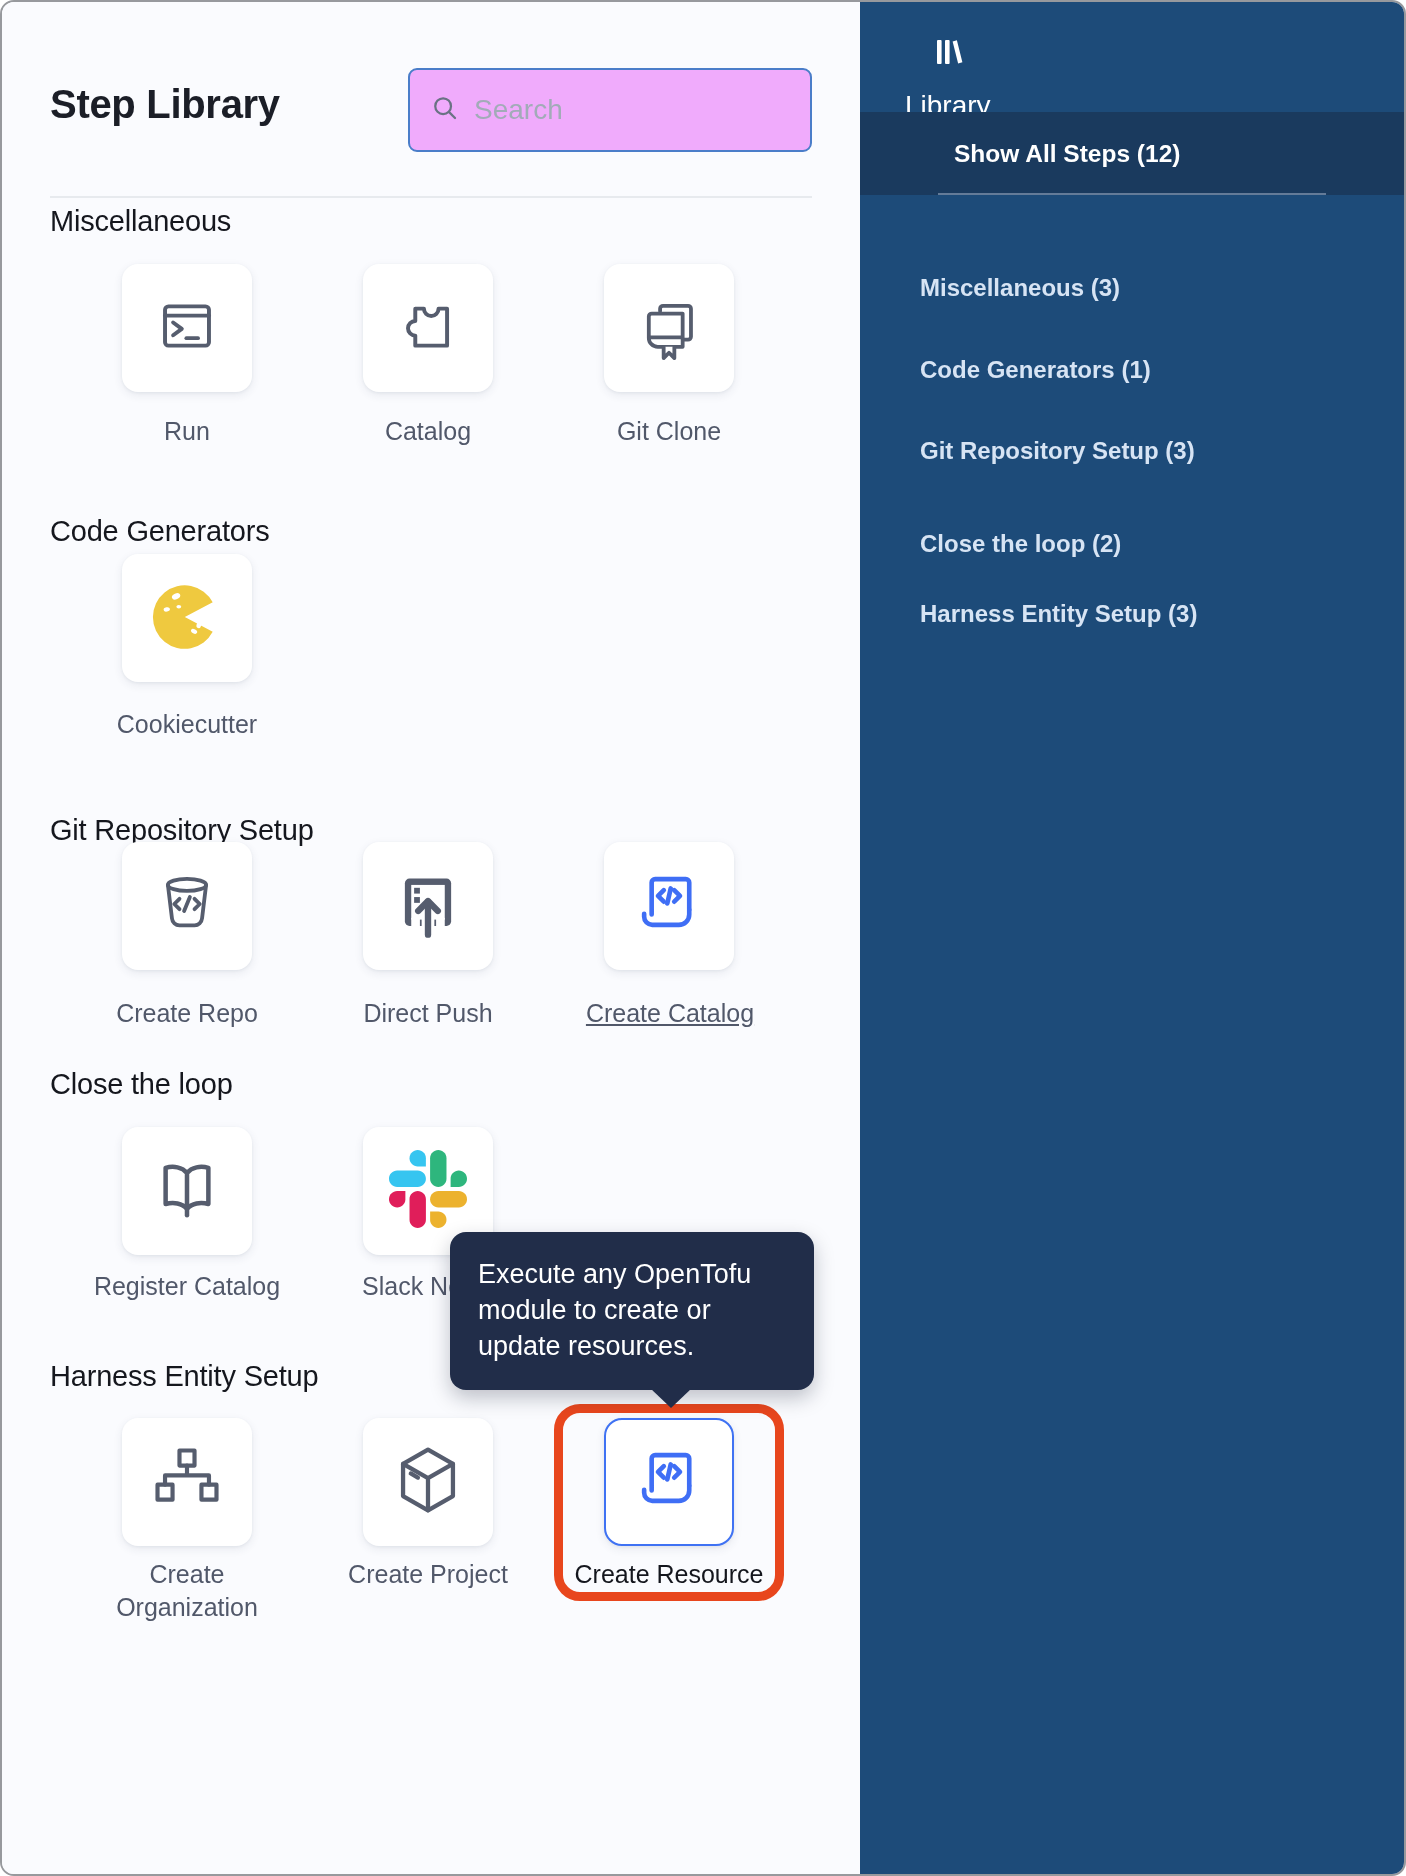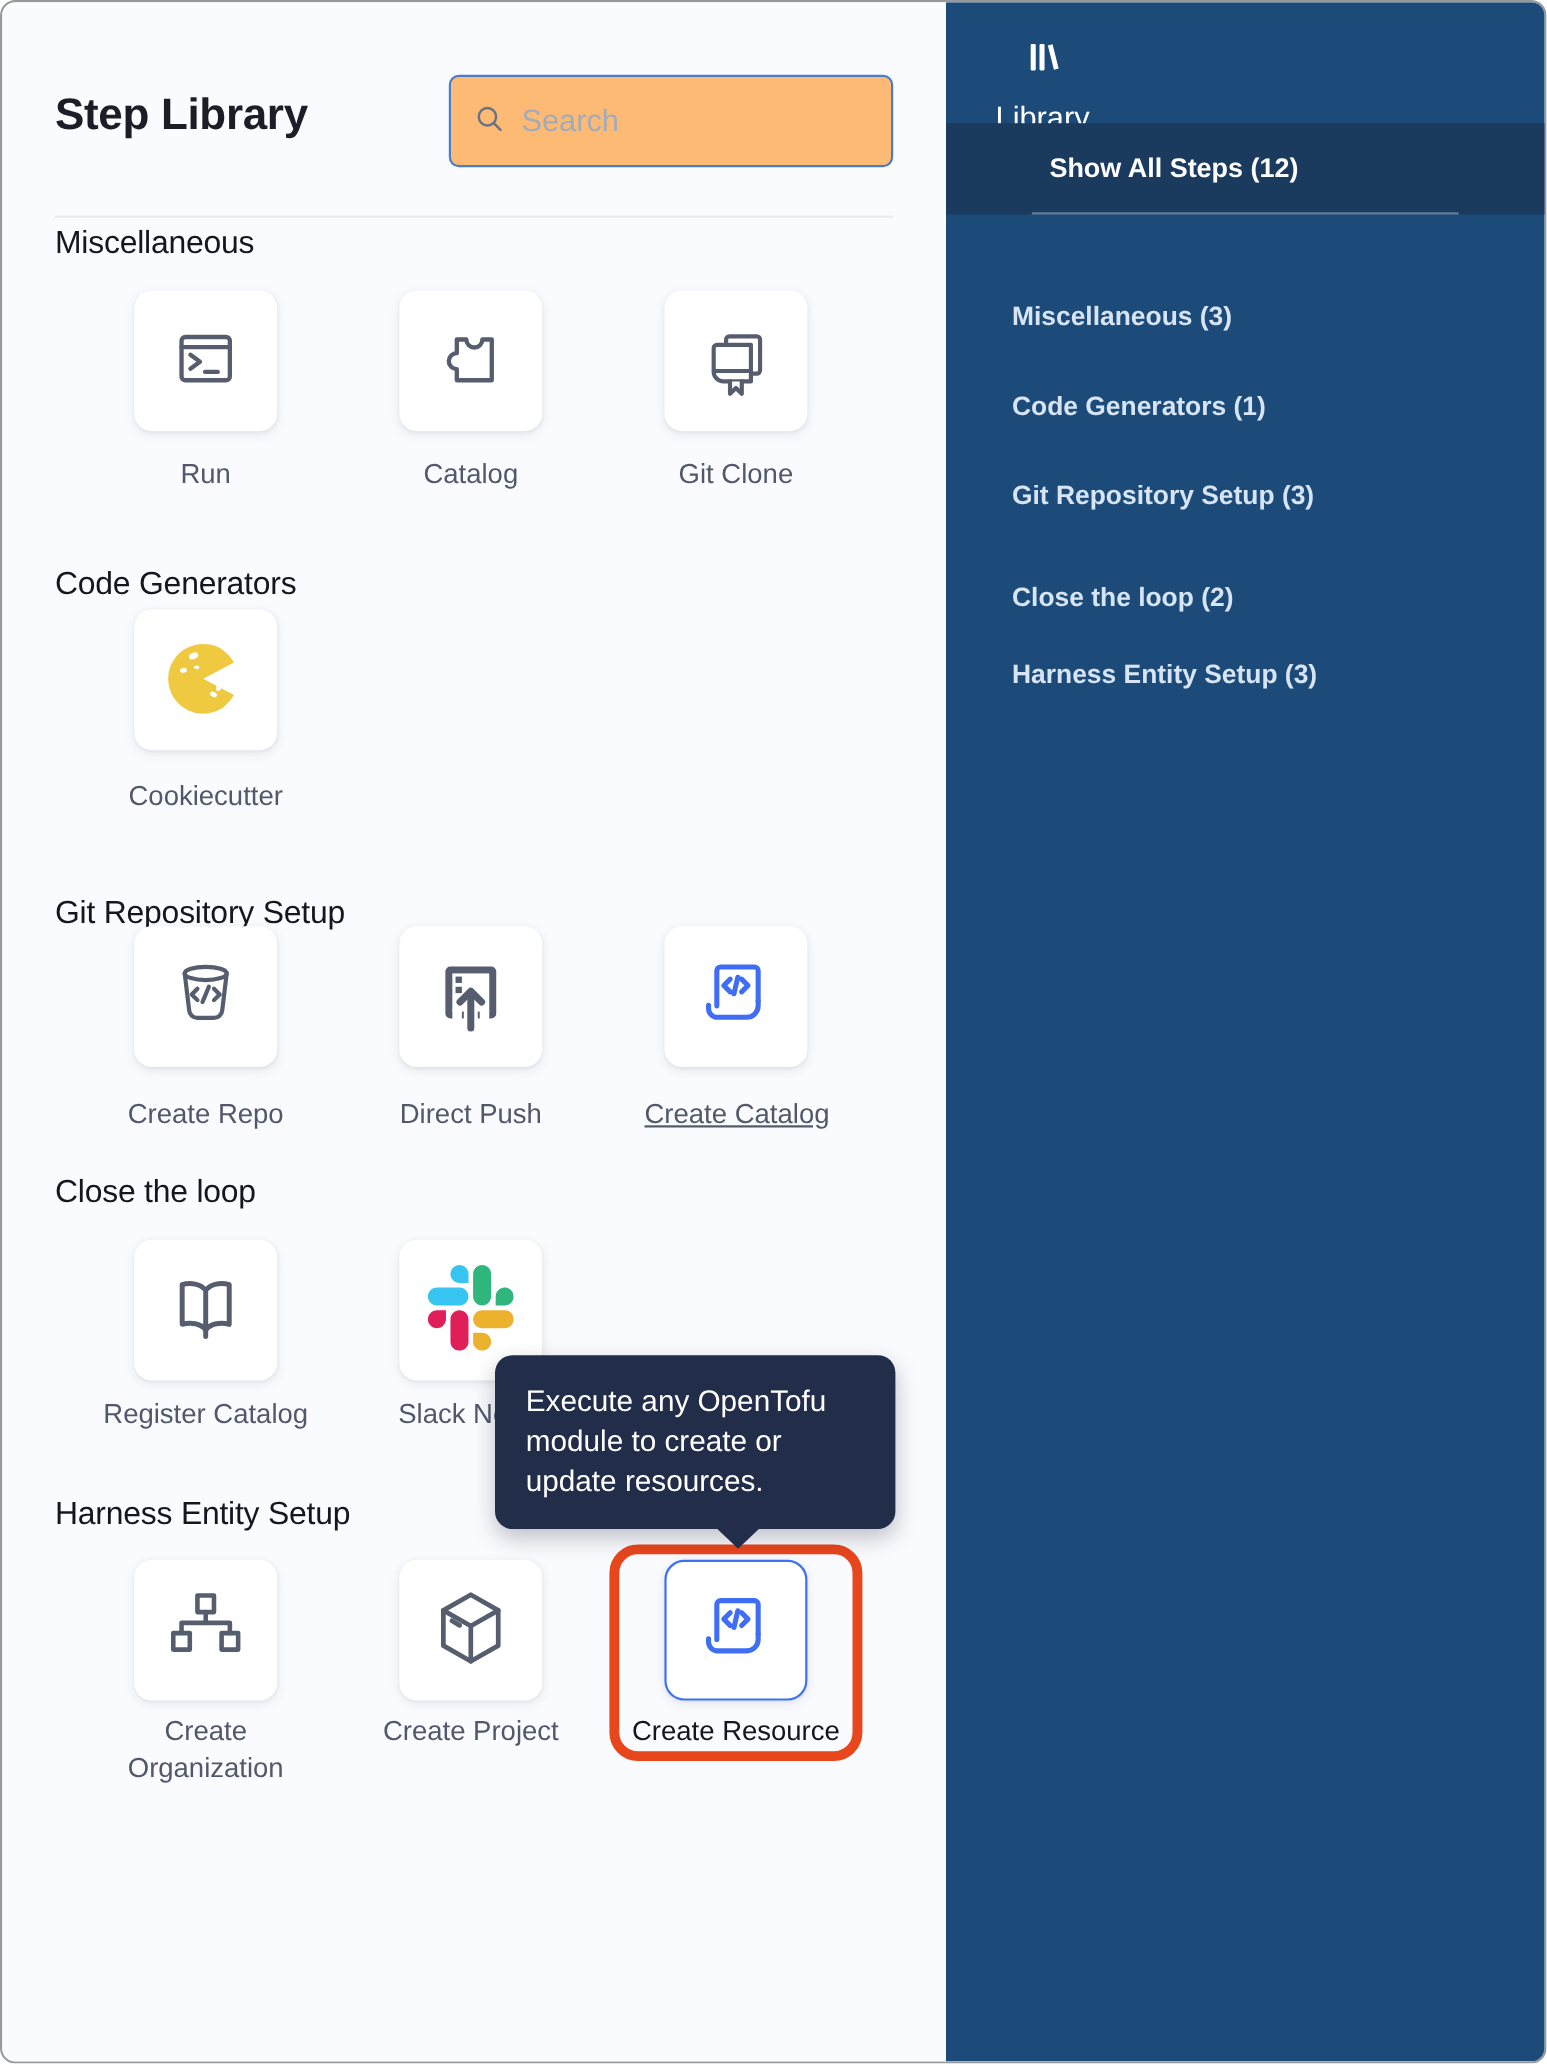--- a/index.html
+++ b/index.html
@@ -7,21 +7,21 @@
   #window {
     position:relative; width:1406px; height:1876px;
     border:2px solid #97999d; border-radius:14px; overflow:hidden;
     background:#fafbfe;
   }
   
   #left-panel { position:absolute; left:0; top:0; width:858px; height:100%; background:#fafbfe; }
   .page-title { position:absolute; left:48px; top:80px; font-size:40px; font-weight:700; color:#1b1e27; letter-spacing:-0.3px; }
   .search-box {
     position:absolute; left:406px; top:66px; width:404px; height:84px;
-    border:2.5px solid #4a7dc9; border-radius:9px; background:#fdba74;
+    border:2.5px solid #4a7dc9; border-radius:9px; background:#f0abfc;
     display:flex; align-items:center; padding:0 20px; gap:14px;
   }
   .search-box input {
     flex:1; border:none; outline:none; background:transparent;
     font-size:28px; color:#3a3f4b; font-family:"Liberation Sans", sans-serif;
   }
   .search-box input::placeholder { color:#a2abb8; }
   .title-divider { position:absolute; left:48px; top:194px; width:762px; height:2px; background:#e7eaee; }
 
   .sec-title { position:absolute; left:48px; font-size:29px; font-weight:400; color:#15171e; letter-spacing:-0.2px; }

